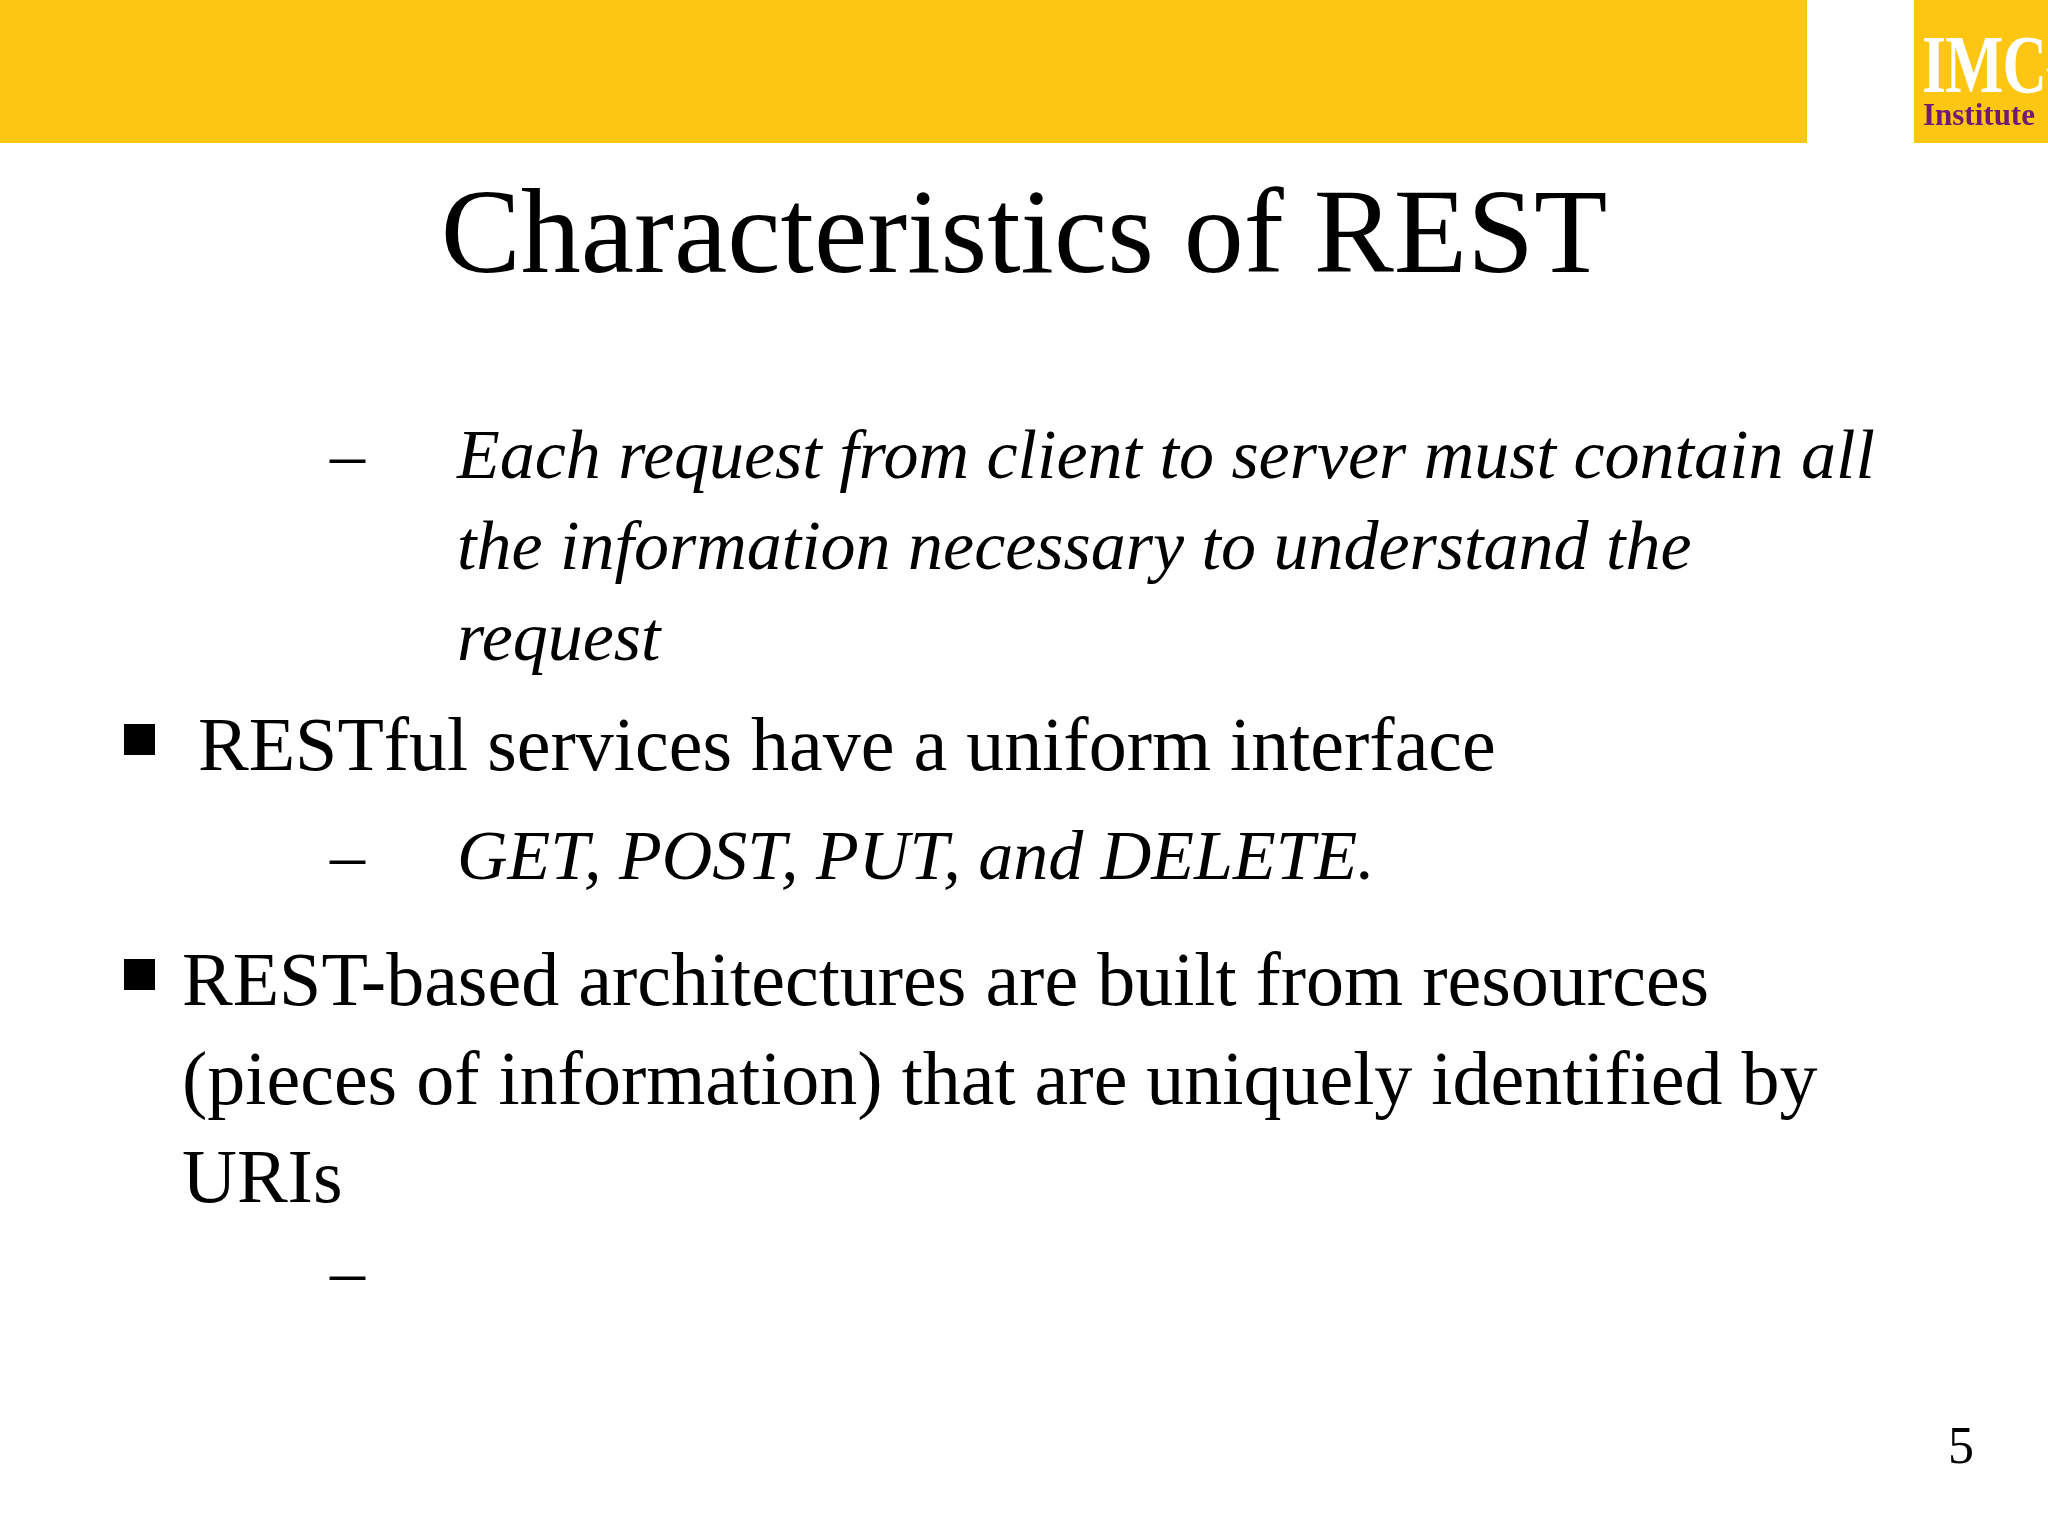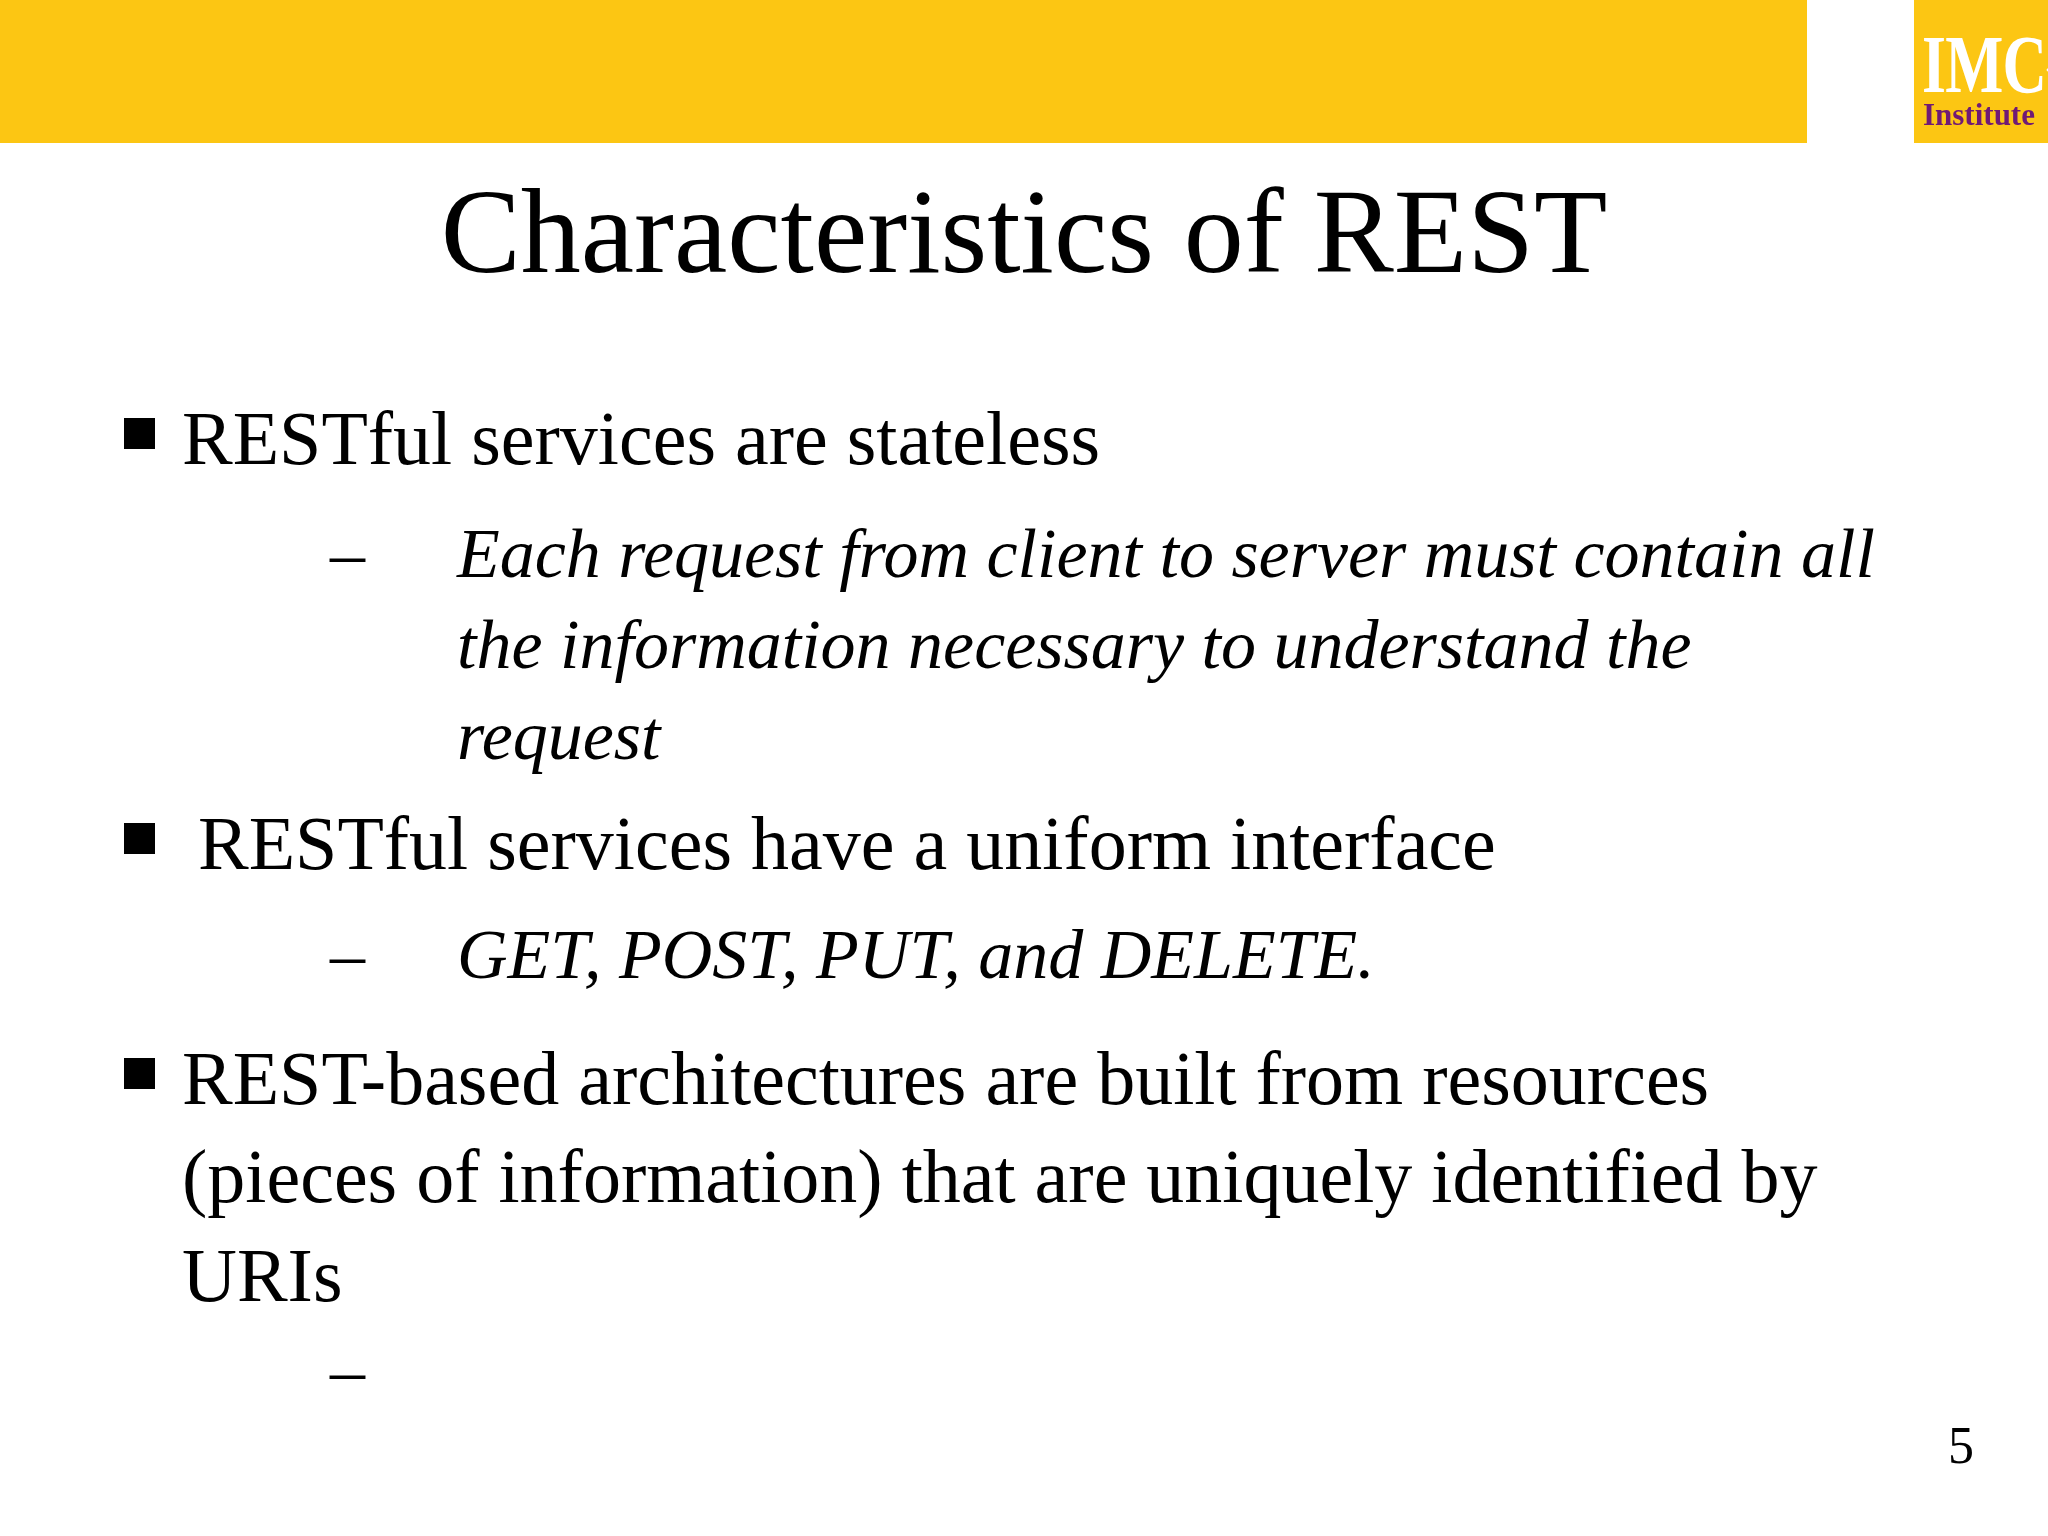--- a/index.html
+++ b/index.html
@@ -139,24 +139,20 @@
     <svg class="logo-chevron" viewBox="0 0 90 143" xmlns="http://www.w3.org/2000/svg">
       <path d="M86 2 L25 70 L86 140" stroke="#ffffff" stroke-width="10" fill="none"></path>
       <polygon points="60,46 92,78 60,110 28,78" fill="var(--brand-yellow)" stroke="#ffffff" stroke-width="9"></polygon>
     </svg>
   </div>
 
   <div class="title">Characteristics of REST</div>
 
   <div class="content">
 
-    <div class="l1 b1">
-      <span class="sq"></span>
-      <div class="txt">RESTful services are stateless</div>
-    </div>
 
     <div class="l2 b2">
       <span class="dash">–</span>
       <div class="txt">Each request from client to server must contain all
 the information necessary to understand the
 request</div>
     </div>
 
     <div class="l1 b3">
       <span class="sq"></span>

